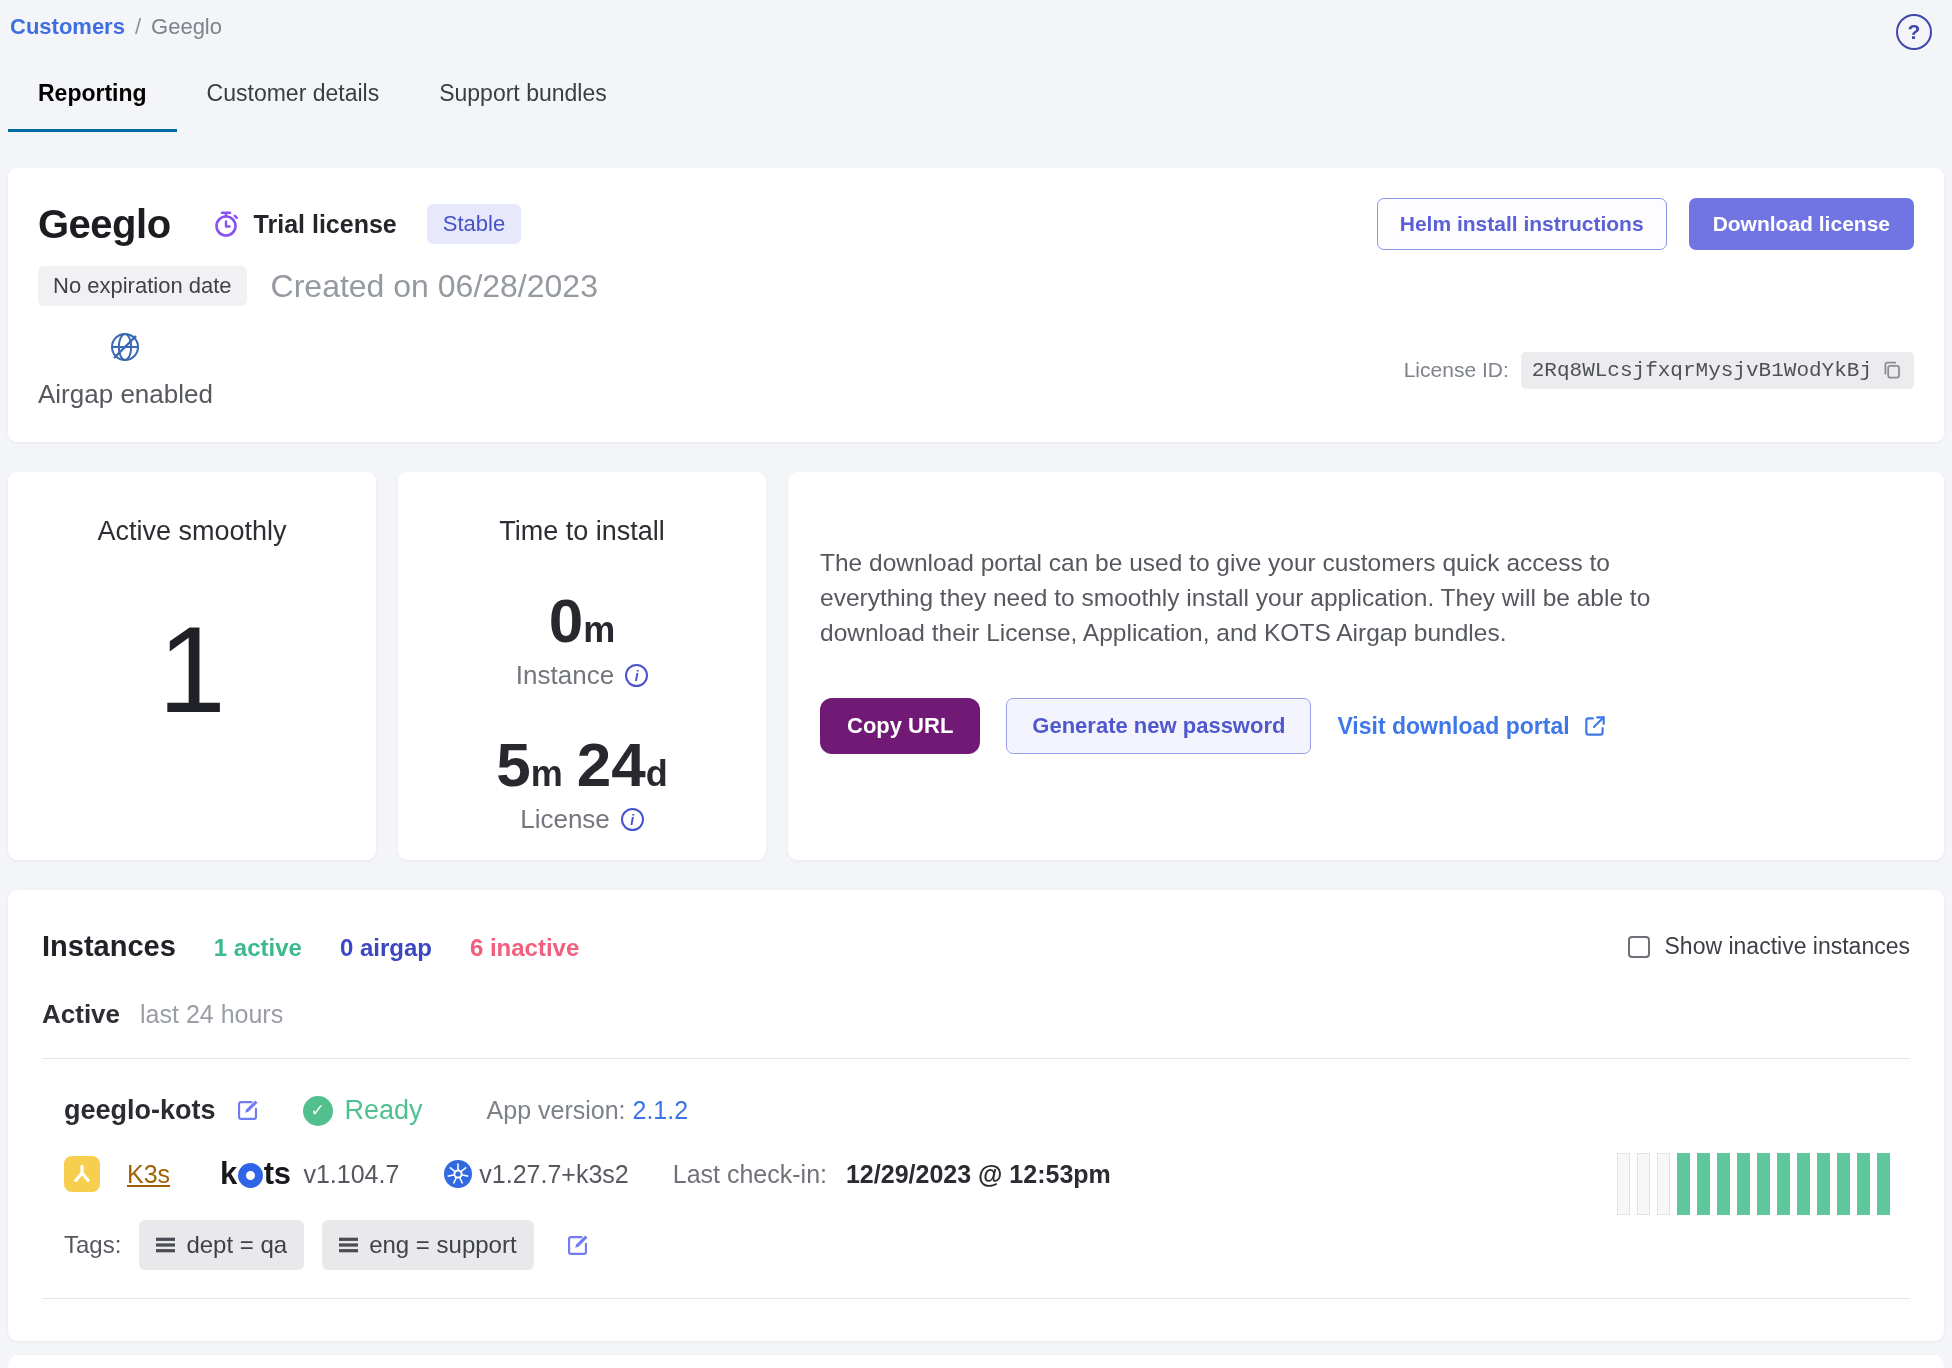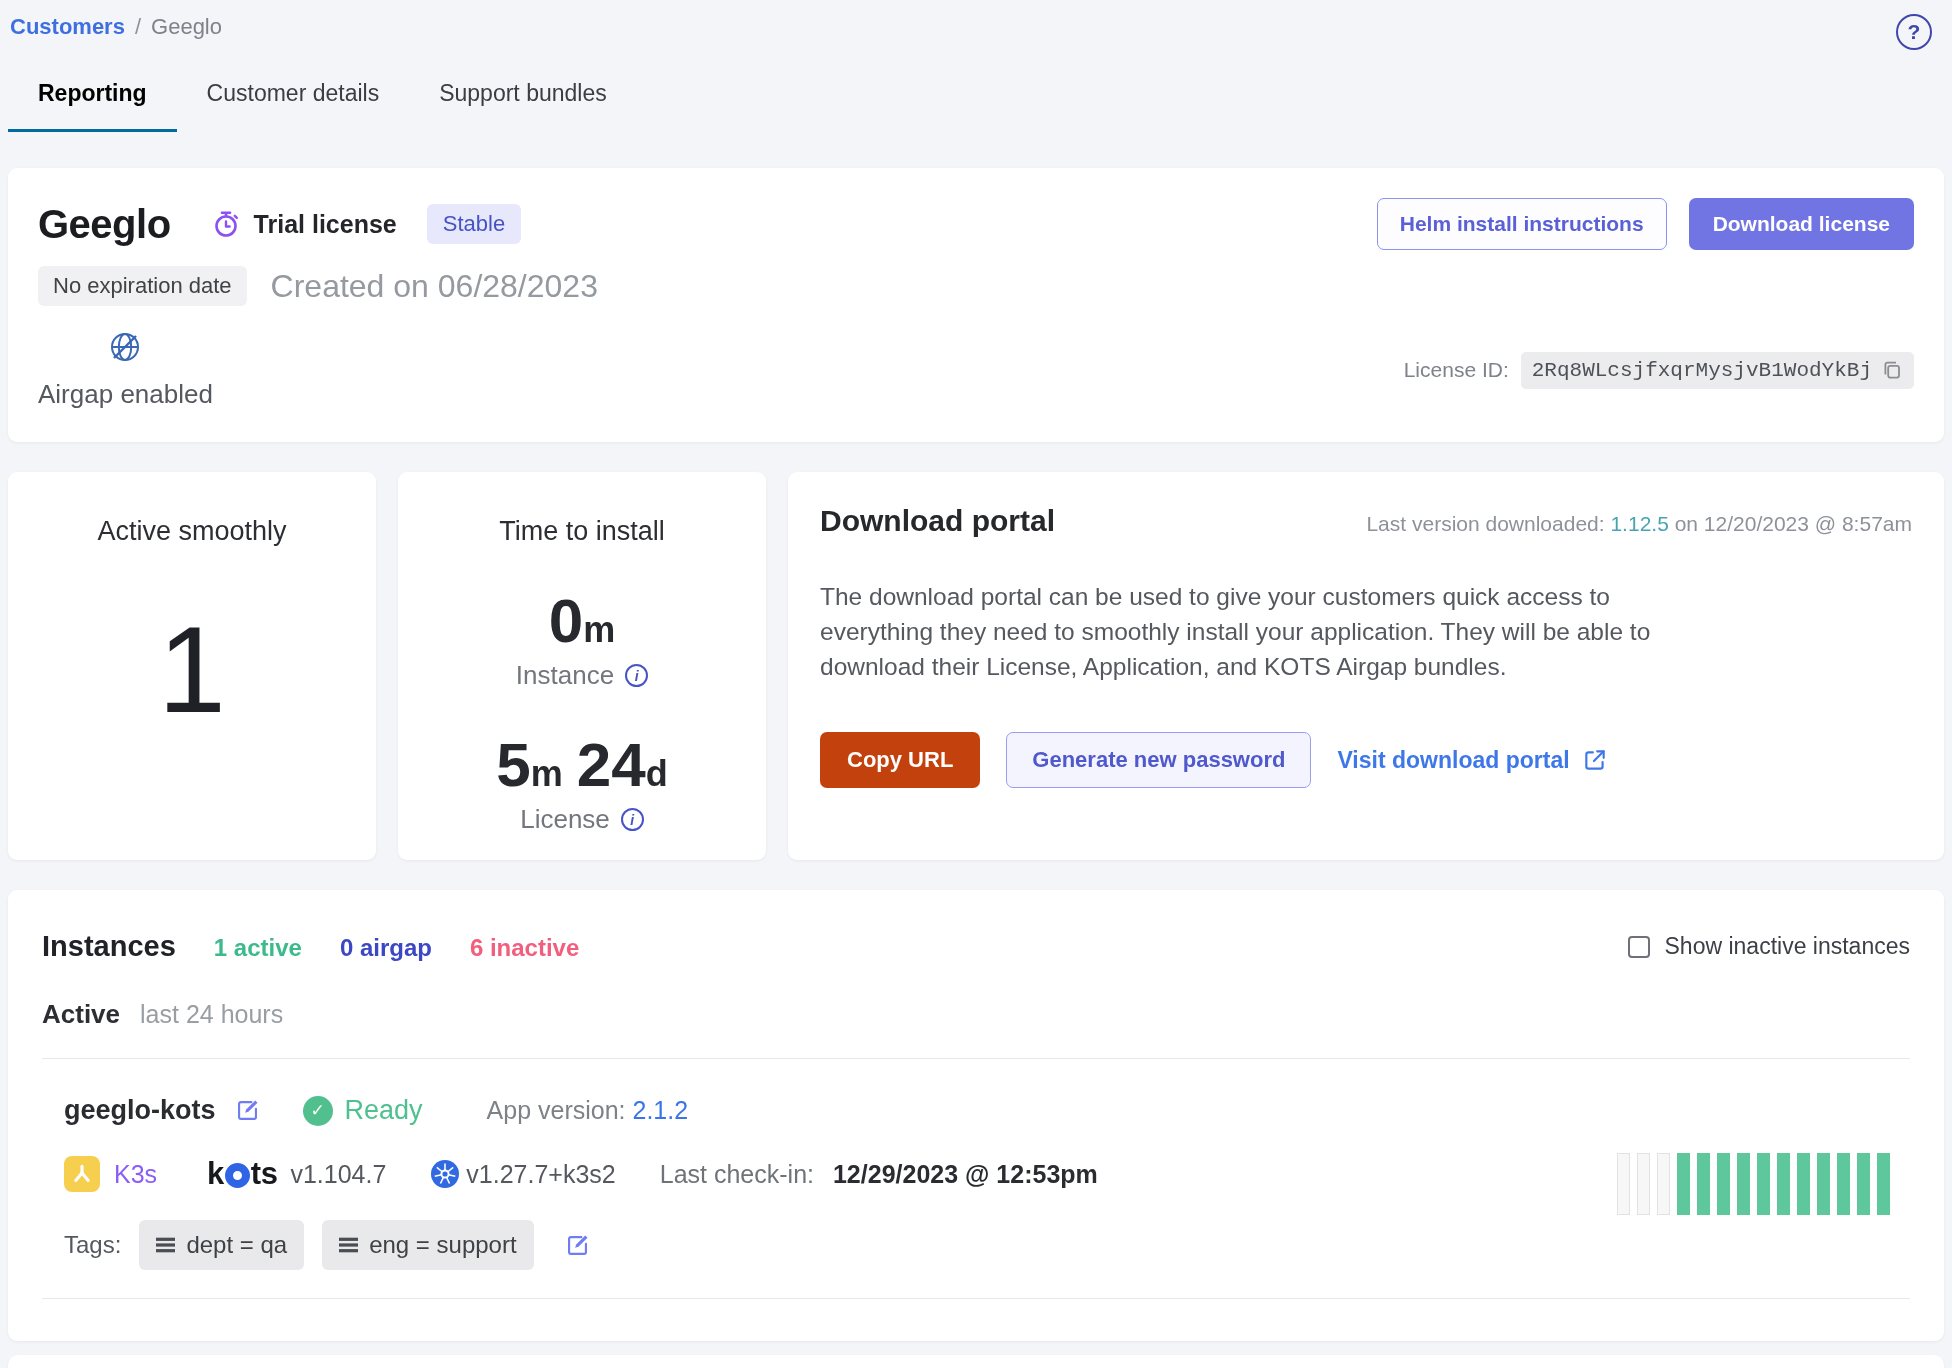--- a/index.html
+++ b/index.html
@@ -74,21 +74,21 @@
     display: inline-flex; align-items: center; justify-content: center; cursor: pointer;
   }
 
   .portal-card { flex: 1; height: 388px; padding: 32px 32px; }
   .portal-head { display: flex; justify-content: space-between; align-items: baseline; }
   .portal-title { font-size: 30px; font-weight: 700; color: #26282c; }
   .portal-meta { font-size: 21px; color: #8d9199; }
   .portal-meta .ver { color: #49a4b2; cursor: pointer; }
   .portal-desc { margin-top: 42px; font-size: 24.5px; line-height: 1.42; color: #55585f; max-width: 880px; }
   .portal-actions { margin-top: 48px; display: flex; align-items: center; gap: 26px; }
-  .btn-copy { font-family: inherit; font-size: 22px; font-weight: 600; color: #fff; background: #c2410c; border: none; border-radius: 7px; padding: 15px 27px; cursor: pointer; }
+  .btn-copy { font-family: inherit; font-size: 22px; font-weight: 600; color: #fff; background: #701a75; border: none; border-radius: 12px; padding: 15px 27px; cursor: pointer; }
   .btn-genpw { font-family: inherit; font-size: 22px; font-weight: 600; color: #5058ce; background: #f3f4fe; border: 1.5px solid #9a9eec; border-radius: 7px; padding: 14px 25px; cursor: pointer; }
   .link-visit { display: flex; align-items: center; gap: 12px; font-size: 23px; font-weight: 600; color: #3e78e8; cursor: pointer; text-decoration: none; }
 
   
   .instances-card { margin-top: 30px; padding: 40px 34px 0; flex: none; }
   .inst-head { display: flex; justify-content: space-between; align-items: center; }
   .inst-title-group { display: flex; align-items: baseline; gap: 38px; }
   .inst-title { font-size: 29px; font-weight: 700; color: #202227; }
   .count { font-size: 24px; font-weight: 600; cursor: pointer; }
   .count-active { color: #3cba8c; }
@@ -104,21 +104,21 @@
   .inst-block { display: flex; justify-content: space-between; align-items: center; margin-top: 14px; padding: 22px 6px 0 22px; }
   .inst-row1 { display: flex; align-items: center; gap: 18px; }
   .inst-name { font-size: 27px; font-weight: 700; color: #2a2c31; }
   .icon-btn { cursor: pointer; display: inline-flex; }
   .ready { display: flex; align-items: center; gap: 12px; margin-left: 24px; font-size: 27px; color: #4fc08f; }
   .ready-check { width: 30px; height: 30px; border-radius: 50%; background: #52c08e; color: #fff; font-size: 17px; font-weight: 700; display: inline-flex; align-items: center; justify-content: center; }
   .appver { margin-left: 46px; font-size: 25px; color: #7d8188; }
   .appver .ver-link { color: #3b74e8; cursor: pointer; }
   .inst-row2 { display: flex; align-items: center; margin-top: 30px; font-size: 25px; color: #3e4146; }
   .k3s-box { width: 36px; height: 36px; background: #f7cf4f; border-radius: 8px; display: inline-flex; align-items: center; justify-content: center; }
-  .dist-label { margin-left: 14px; color: #8b5cf6; }
+  .dist-label { margin-left: 27px; color: #a16207; text-decoration: underline; }
   .kots { display: inline-flex; align-items: center; margin-left: 50px; font-size: 31px; font-weight: 800; color: #17191d; letter-spacing: -0.5px; }
   .kots-o { width: 25px; height: 25px; border-radius: 50%; border: 8px solid #3064e6; display: inline-block; margin: 2px 1px 0; }
   .kots-ver { margin-left: 13px; color: #55585e; }
   .k8s-group { display: inline-flex; align-items: center; gap: 6px; margin-left: 44px; color: #55585e; }
   .checkin { margin-left: 44px; }
   .checkin-label { color: #6f7379; }
   .checkin-value { font-weight: 700; color: #2a2c31; margin-left: 12px; }
   .inst-row3 { display: flex; align-items: center; gap: 18px; margin-top: 28px; }
   .tags-label { font-size: 24px; color: #55585e; }
   .tag-pill { background: #e9e9eb; border-radius: 6px; padding: 11px 17px; display: flex; align-items: center; gap: 11px; font-size: 24px; color: #3e4146; }
@@ -225,26 +225,20 @@
       <div class="tti-value">
         <span class="n">5</span><span class="u">m</span><span class="sp"></span><span class="n">24</span><span class="u">d</span>
       </div>
       <div class="tti-label">
         <span>License</span>
         <span class="info-dot">i</span>
       </div>
     </div>
 
     <div class="card portal-card">
-      <div class="portal-head">
-        <div class="portal-title">Download portal</div>
-        <div class="portal-meta">
-          <span>Last version downloaded: </span><span class="ver">1.12.5</span><span> on 12/20/2023 @ 8:57am</span>
-        </div>
-      </div>
       <p class="portal-desc">The download portal can be used to give your customers quick access to everything they need to smoothly install your application. They will be able to download their License, Application, and KOTS Airgap bundles.</p>
       <div class="portal-actions">
         <button class="btn-copy">Copy URL</button>
         <button class="btn-genpw">Generate new password</button>
         <a class="link-visit">
           <span>Visit download portal</span>
           <svg width="26" height="26" viewBox="0 0 24 24" fill="none" stroke="#3e78e8" stroke-width="2" stroke-linecap="round" stroke-linejoin="round">
             <path d="M10 5H6a2 2 0 0 0-2 2v11a2 2 0 0 0 2 2h11a2 2 0 0 0 2-2v-4"></path>
             <path d="M14 4h6v6"></path>
             <path d="M20 4l-9 9"></path>

